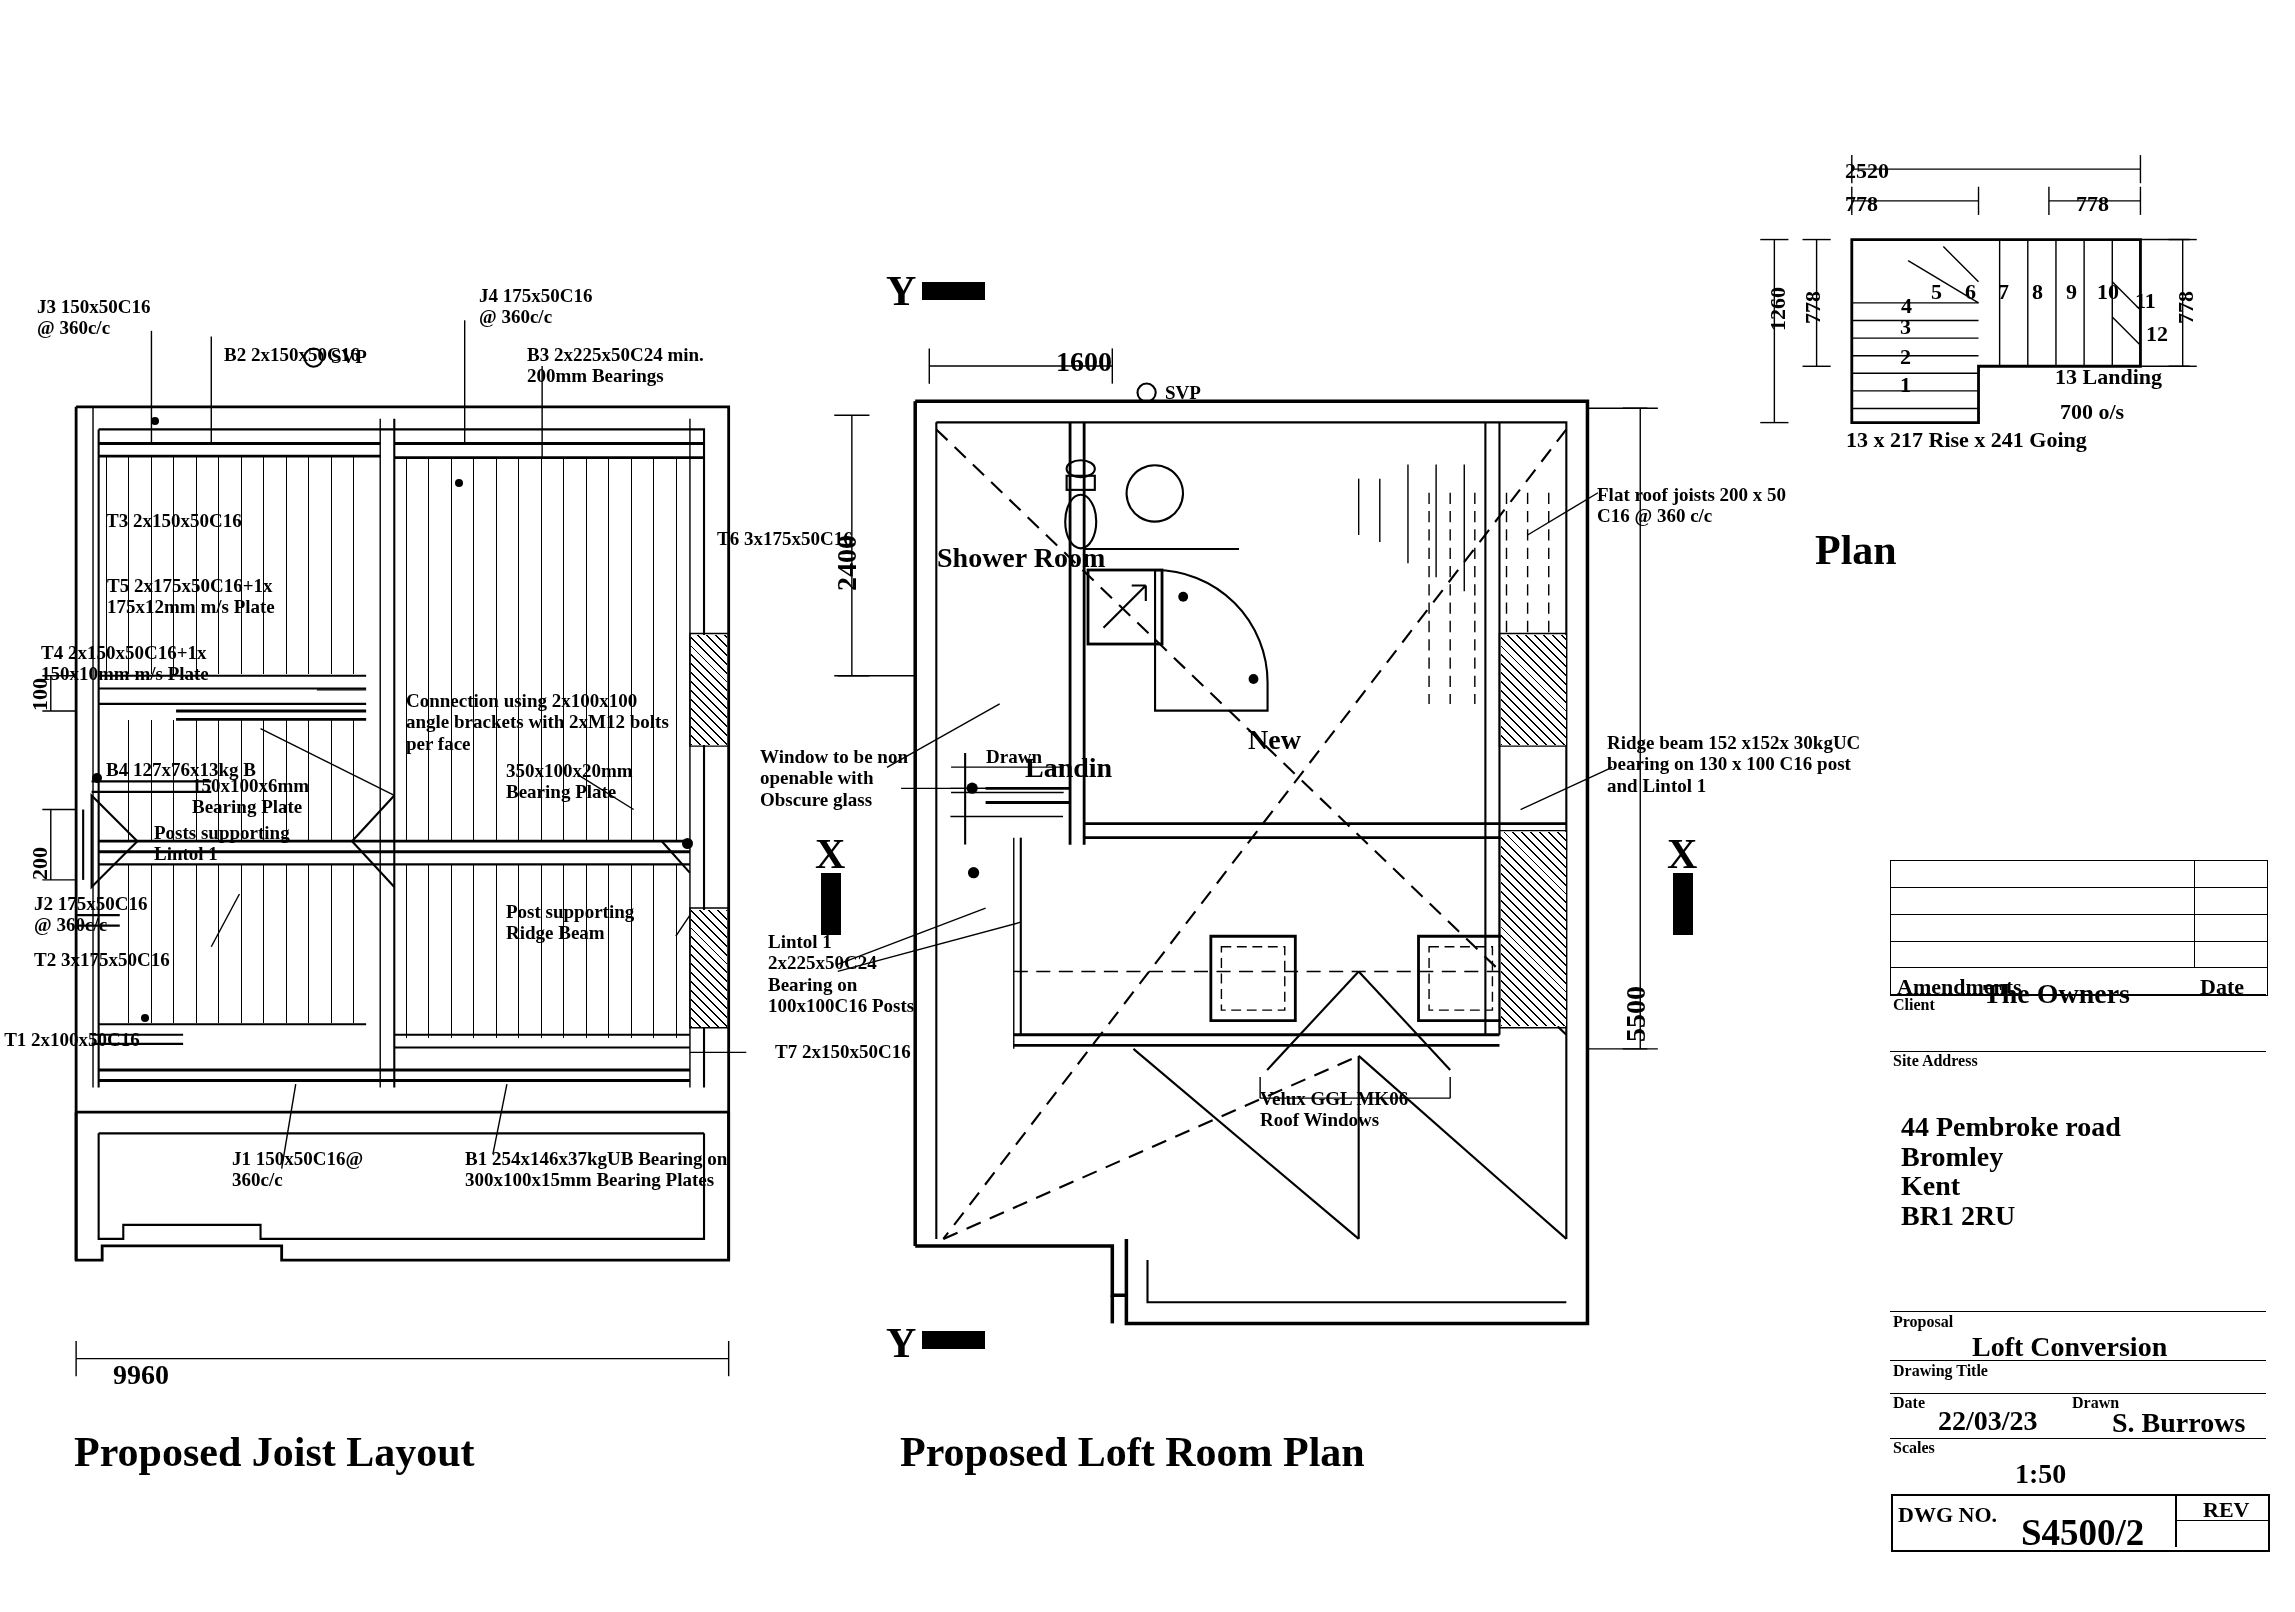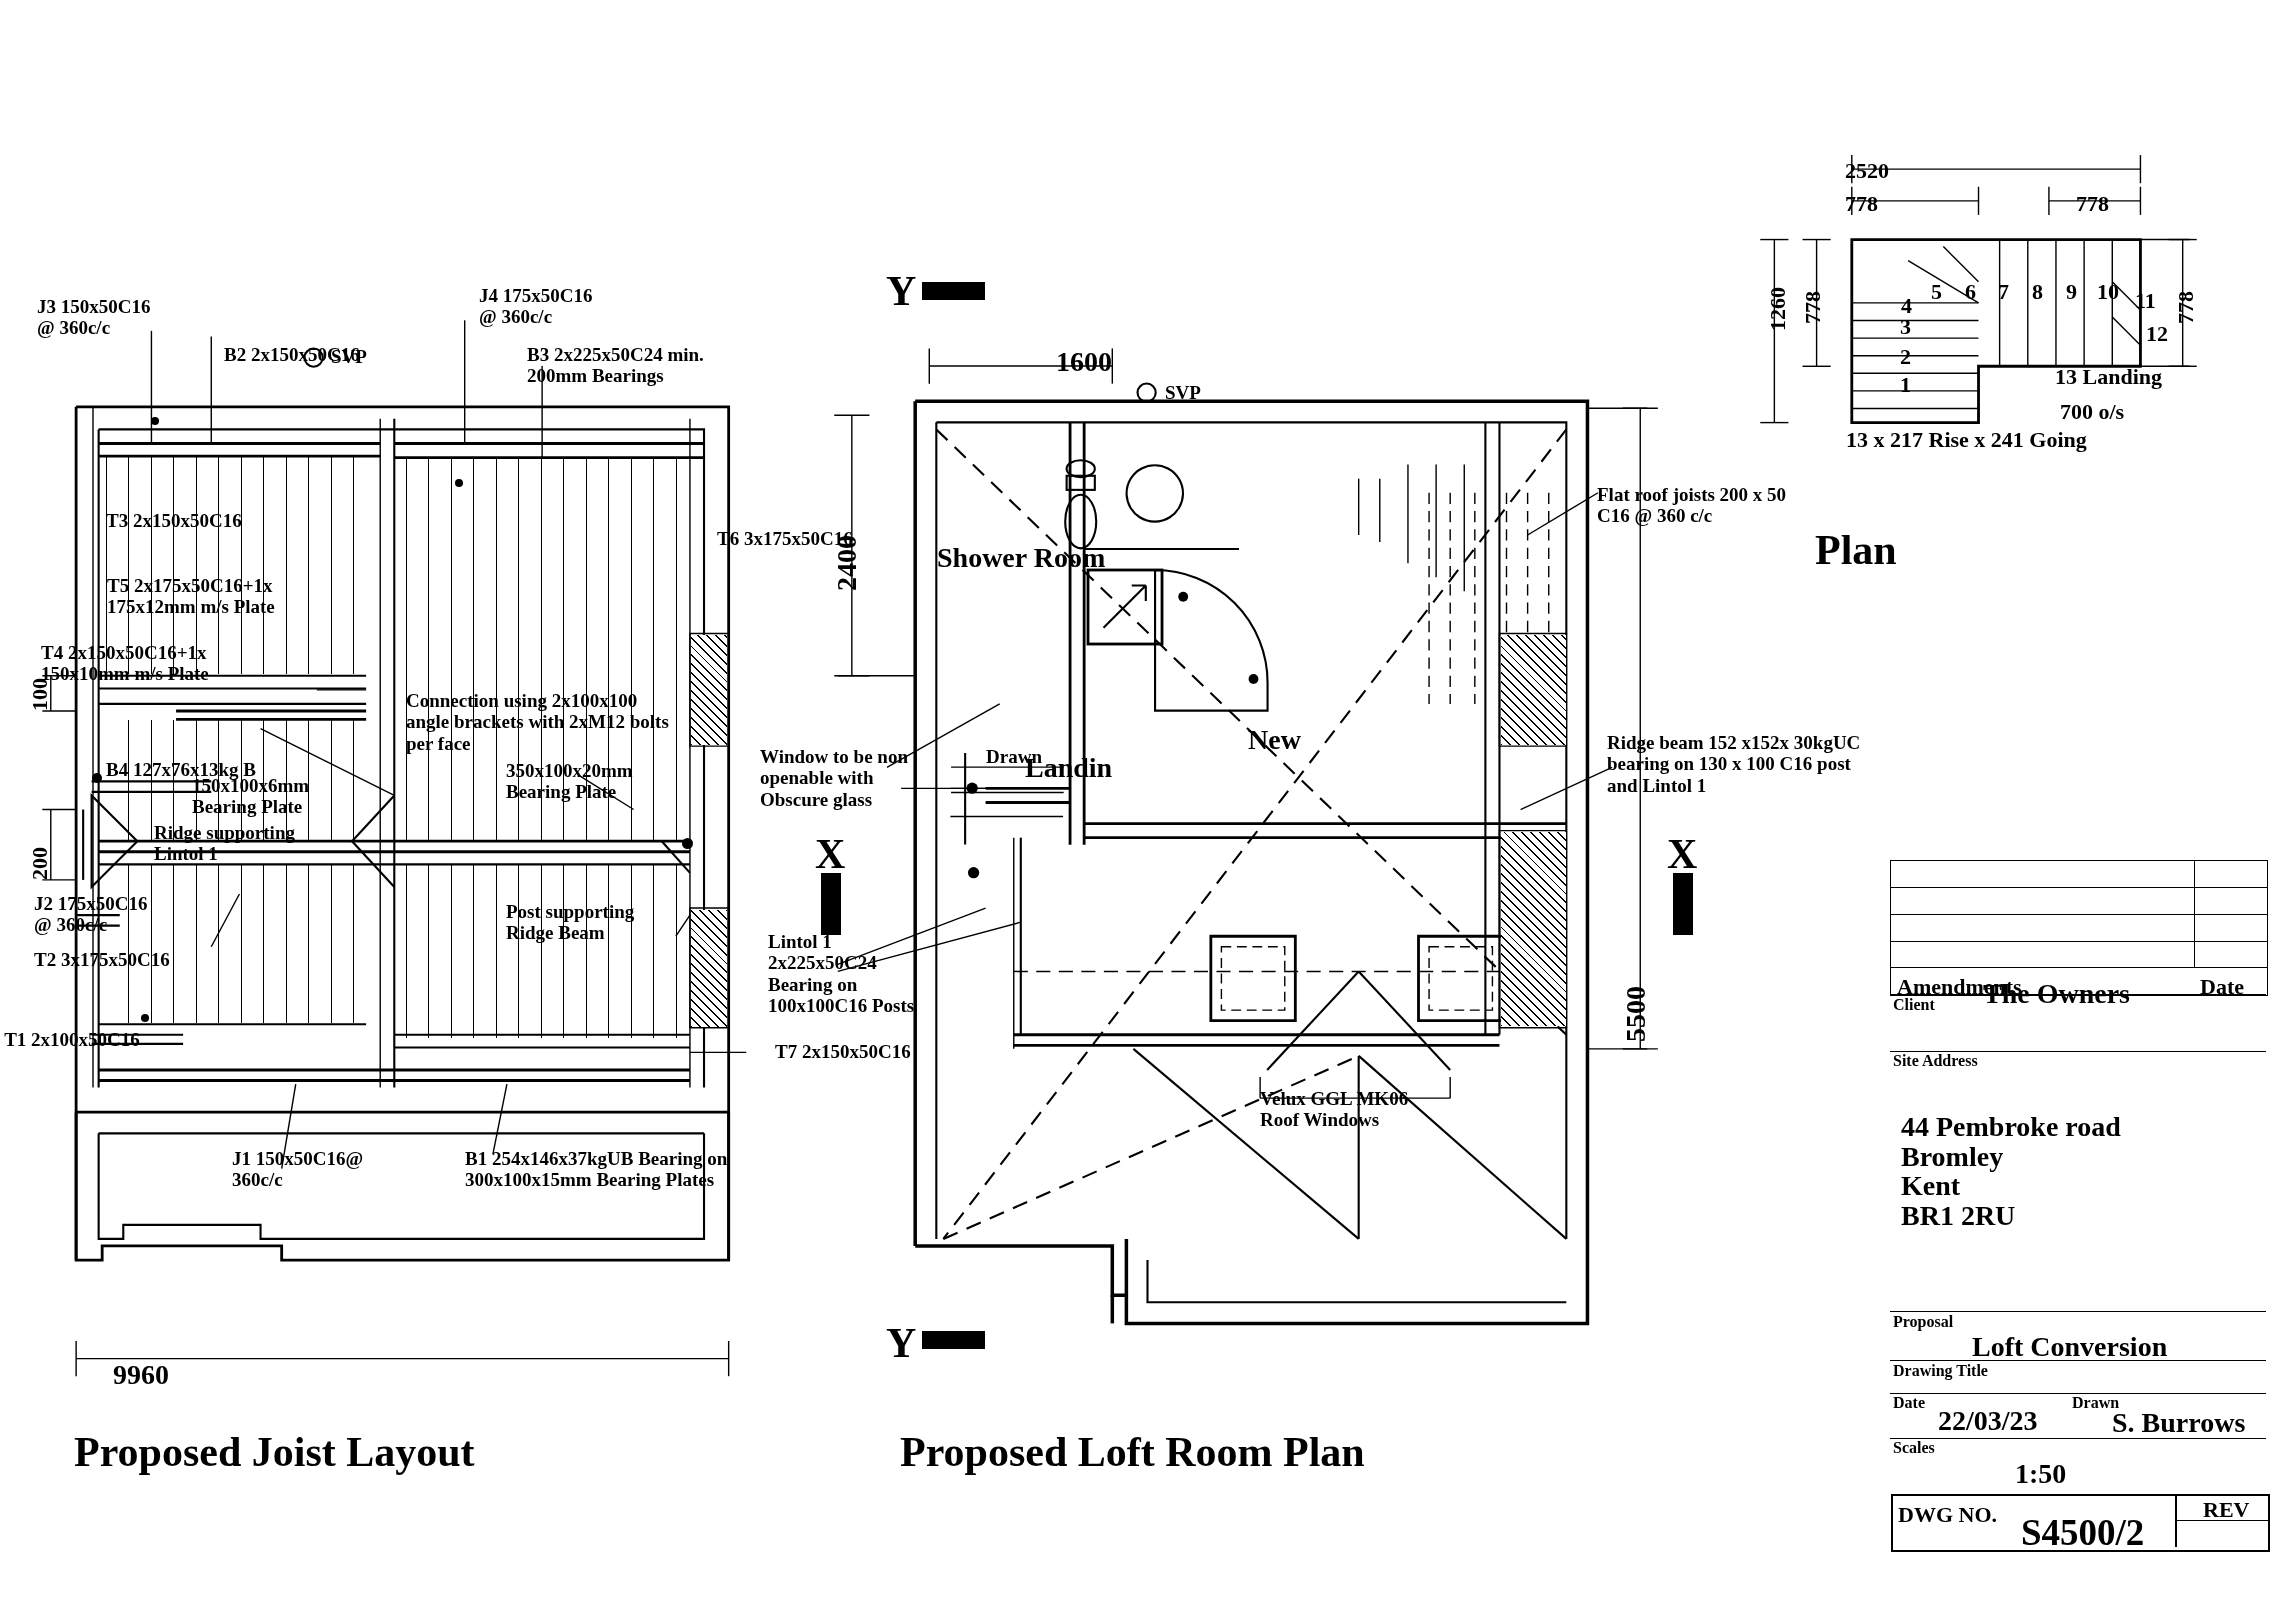--- a/index.html
+++ b/index.html
@@ -227,21 +227,21 @@
   <div class="lbl t14" style="left:106px;top:759px;">B4 127x76x13kg  B</div>
   <div class="lbl t14" style="left:192px;top:775px;">
     <span>150x100x6mm</span><br>
     <span>Bearing Plate</span>
   </div>
   <div class="lbl t14" style="left:506px;top:760px;">
     <span>350x100x20mm</span><br>
     <span>Bearing Plate</span>
   </div>
   <div class="lbl t14" style="left:154px;top:822px;">
-    <span>Ridge supporting</span><br>
+    <span>Posts supporting</span><br>
     <span>Lintol 1</span>
   </div>
   <div class="lbl t14" style="left:506px;top:901px;">
     <span>Post supporting</span><br>
     <span>Ridge Beam</span>
   </div>
   <div class="lbl t14" style="left:34px;top:893px;">
     <span>J2 175x50C16</span><br>
     <span>@ 360c/c</span>
   </div>

